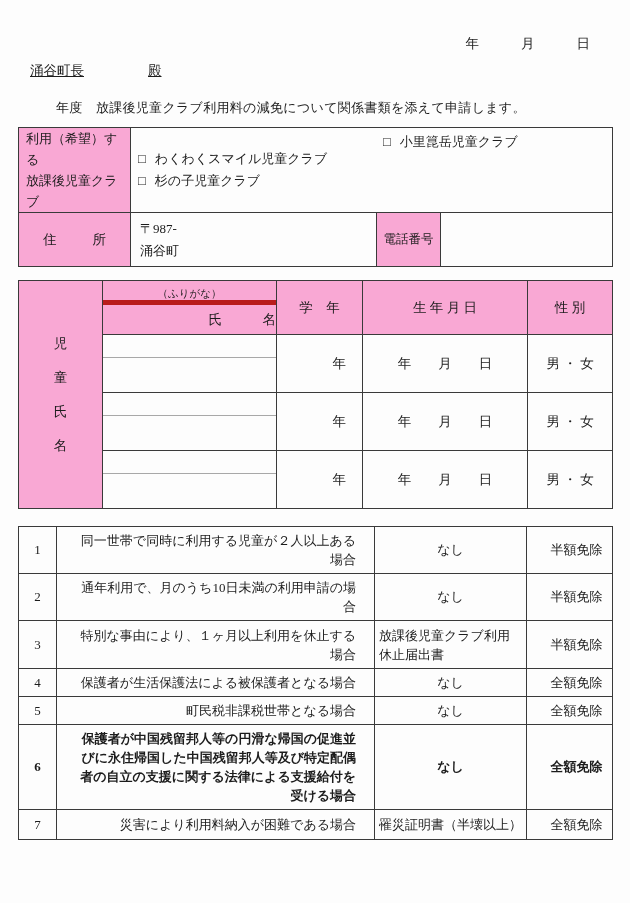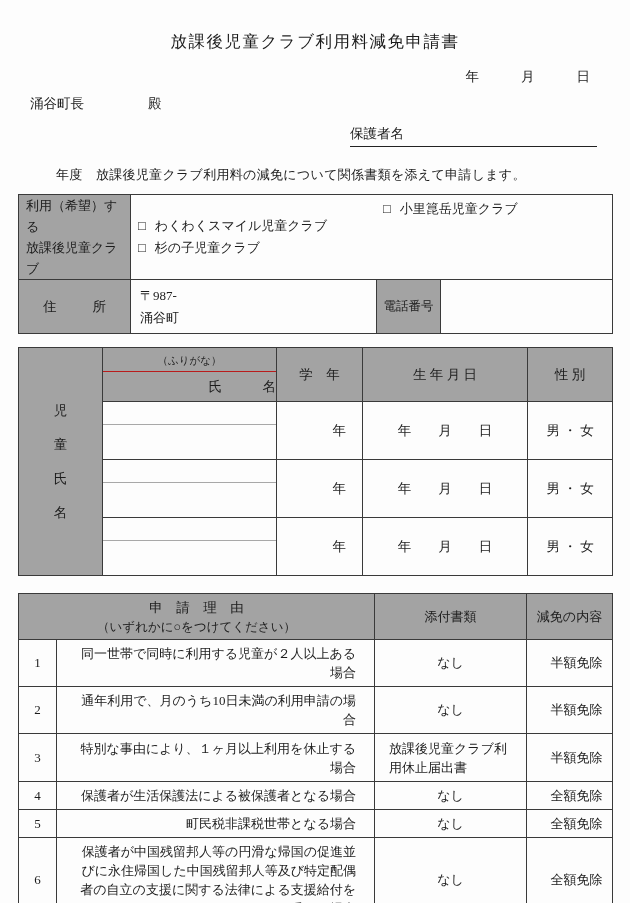--- a/index.html
+++ b/index.html
@@ -8,33 +8,33 @@
     width:630px; height:903px; background:#fdfdfd;
     font-family:"Liberation Serif","DejaVu Serif",serif;
     color:#1c1c1c; overflow:hidden; position:relative;
   }
   .inner { padding:20px 18px 0 18px; }
 
   .form-number { font-size:12.5px; margin-left:10px; letter-spacing:.5px; }
   .doc-title { text-align:center; font-size:16.5px; letter-spacing:1.5px; margin-top:11px; }
   .date-line { text-align:right; padding-right:22px; margin-top:15px; font-size:13.5px; }
   .date-line span { margin-left:42px; }
-  .addressee-row { margin-top:9px; margin-left:12px; font-size:13.5px; }
+  .addressee-row { margin-top:9px; margin-left:12px; font-size:13.5px;text-decoration:underline; }
   .honorific { margin-left:64px; }
   .guardian-row { margin-top:11px; text-align:right; padding-right:15px; }
   .guardian-blank {
     display:inline-block; width:247px; text-align:left;
     border-bottom:1.5px solid #222; padding-bottom:3px; font-size:13.5px;
   }
   .intro { margin-top:19px; padding-left:38px; font-size:13px; letter-spacing:.3px; }
 
   table { border-collapse:collapse; table-layout:fixed; width:594px; background:#fdfdfd; }
   td { border:1px solid #3a3a3a; vertical-align:middle; }
   table { border:1.5px solid #333; }
-  .gray { background:#a3a3a3; }
+  .gray { background:#f9a8d4; }
 
   
   .t1 { margin-top:10px; }
   .t1 .lbl { font-size:13px; padding-left:7px; line-height:21px; }
   .t1 tr.r1 td { height:46px; }
   .t1 tr.r2 td { height:54px; }
   .cb-cell { padding-left:7px; font-size:13px; position:relative; }
   .cb-line { display:flex; align-items:center; line-height:22px; }
   .cb-item { display:flex; align-items:center; }
   .cb-item.second { position:absolute; left:252px; top:3px; }
@@ -43,58 +43,54 @@
   .addr-val { padding-left:9px; font-size:13px; line-height:22px;margin-left:36px; }
   .phone-lbl { text-align:center; font-size:12.5px; }
 
   
   .t2 { margin-top:13px; }
   .t2 .side { text-align:center; font-size:13.5px; }
   .t2 .side span { display:block; line-height:34px; }
   .t2 tr.head td { height:54px; text-align:center; font-size:13.5px; }
   .t2 tr.drow td { height:58px; font-size:13.5px; }
   .name-wrap { padding:0; height:100%; }
-  .fur-zone { height:24px; border-bottom:1px solid #b91c1c; font-size:10.5px;
+  .fur-zone { height:24px; border-bottom:5px solid #b91c1c; font-size:10.5px;
               text-align:center; line-height:26px; }
   .nm-zone  { height:29px; text-align:right; line-height:29px; font-size:13.5px; }
   .fur-blank { height:23px; border-bottom:1px solid #a8a8a8; }
   .nm-blank  { height:34px; }
   .grade-cell { text-align:right; padding-right:16px; }
   .birth-cell, .sex-cell { text-align:center; }
 
   
   .t3 { margin-top:17px; }
   .t3 td { font-size:13px; }
   .t3 tr.head td { height:46px; text-align:center; }
   .t3 .head-line1 { font-size:13.5px; line-height:20px; }
   .t3 .head-line2 { font-size:12.5px; line-height:18px; }
   .no-cell { text-align:center; font-size:13px; }
   .reason-cell { text-align:right; padding:4px 18px; font-size:12.6px; line-height:19px; }
   .attach-cell { text-align:center; font-size:13px; }
-  .attach-left { text-align:left; padding:3px 14px; font-size:12.2px; line-height:19px; }
+  .attach-left { text-align:left; padding:3px 4px; font-size:12.2px; line-height:19px; }
   .red-cell { text-align:center; font-size:12.5px;padding-left:14px; }
   .t3 tr.h34 td { height:34px; } .t3 tr.h32 td { height:32px; }
   .t3 tr.h48 td { height:48px; } .t3 tr.h26 td { height:26px; }
-  .t3 tr.h60 td { height:60px; } .t3 tr.h30 td { height:30px; }
+  .t3 tr.h60 td { height:60px;font-weight:bold; } .t3 tr.h30 td { height:30px; }
 </style>
 </head>
 <body>
 
 <div class="sheet">
   <div class="inner">
 
-    <div class="doc-title">放課後児童クラブ利用料減免申請書</div>
 
     <div class="date-line"><span>年</span><span>月</span><span>日</span></div>
 
     <div class="addressee-row"><span>涌谷町長</span><span class="honorific">殿</span></div>
 
-    <div class="guardian-row">
-      <span class="guardian-blank"><span>保護者名</span></span>
-    </div>
 
     <div class="intro">年度　放課後児童クラブ利用料の減免について関係書類を添えて申請します。</div>
 
     <table class="t1">
       <colgroup>
           <col style="width:112px">
           <col style="width:246px">
           <col style="width:64px">
           <col style="width:172px">
         </colgroup>
@@ -195,28 +191,20 @@
       </table>
 
     <table class="t3">
       <colgroup>
           <col style="width:38px">
           <col style="width:318px">
           <col style="width:152px">
           <col style="width:86px">
         </colgroup>
       <tbody>
-          <tr class="head">
-        <td class="gray" colspan="2">
-          <div class="head-line1">申　請　理　由</div>
-          <div class="head-line2">（いずれかに○をつけてください）</div>
-        </td>
-        <td class="gray">添付書類</td>
-        <td class="gray">減免の内容</td>
-      </tr>
       <tr class="h34">
         <td class="no-cell">1</td>
         <td class="reason-cell">同一世帯で同時に利用する児童が２人以上ある場合</td>
         <td class="attach-cell">なし</td>
         <td class="red-cell">半額免除</td>
       </tr>
       <tr class="h32">
         <td class="no-cell">2</td>
         <td class="reason-cell">通年利用で、月のうち10日未満の利用申請の場合</td>
         <td class="attach-cell">なし</td>

